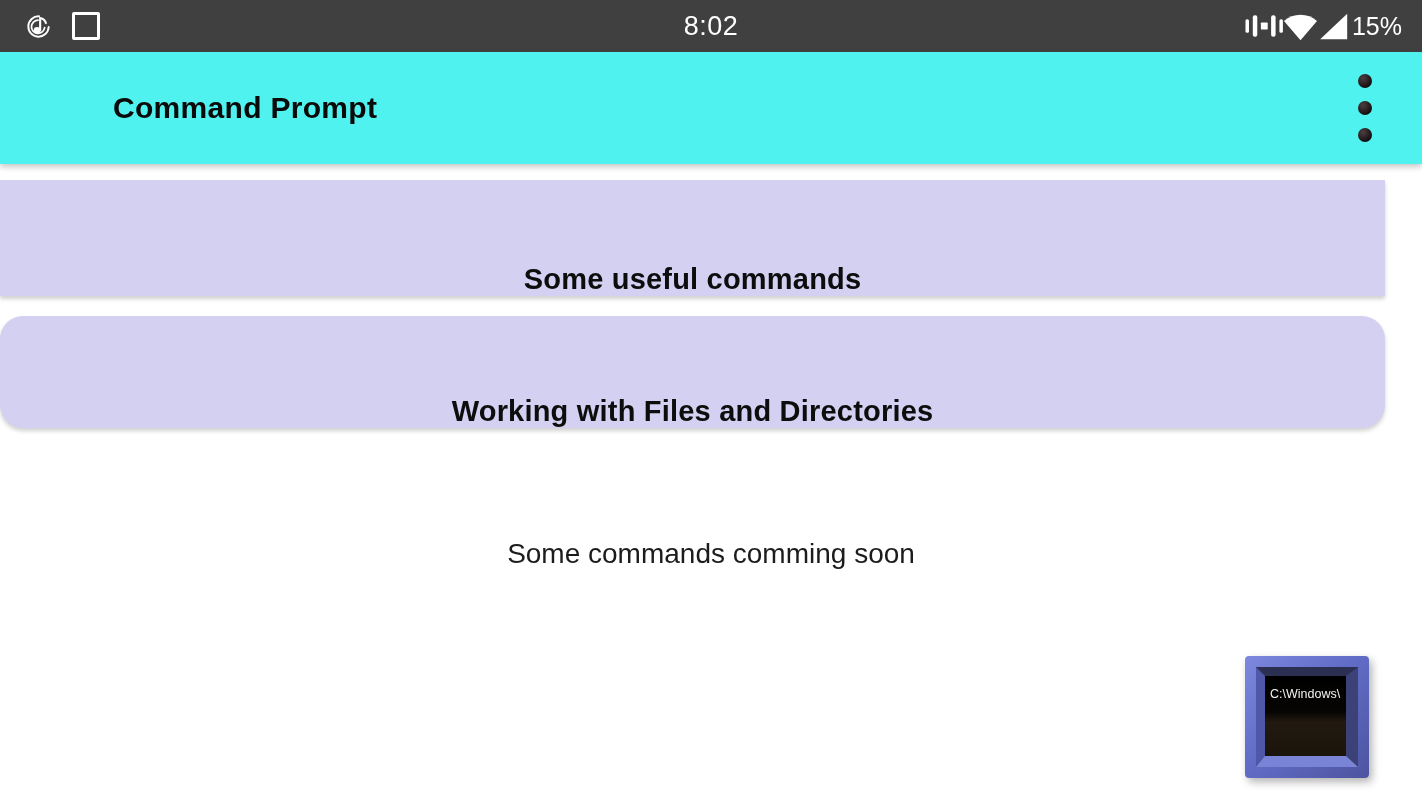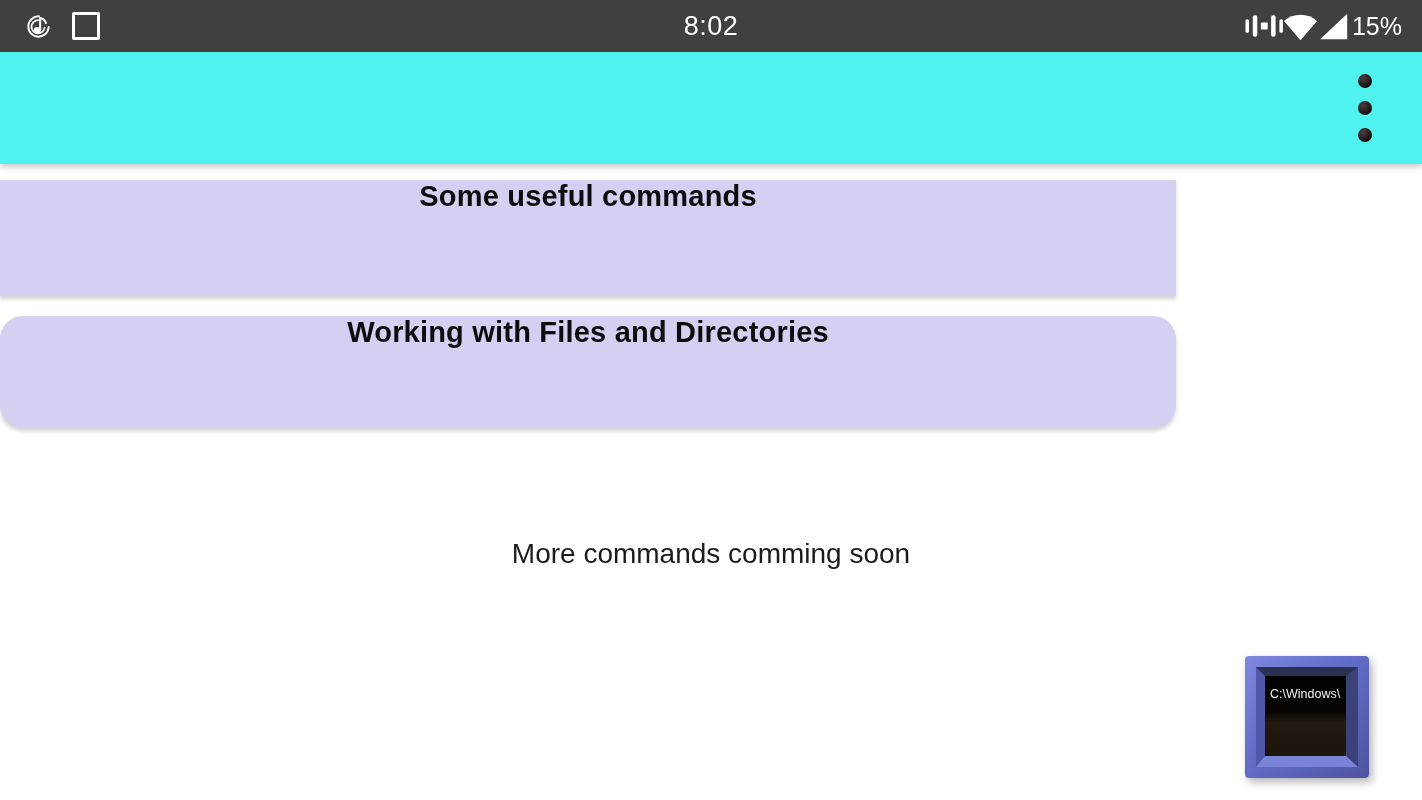--- a/index.html
+++ b/index.html
@@ -78,25 +78,25 @@
     cursor: pointer;
   }
   .overflow-menu .dot {
     width: 14px; height: 14px;
     border-radius: 50%;
     background: radial-gradient(circle at 35% 30%, #4d3e40, #140e10 72%);
   }
 
   
   .menu-btn {
-    width: 1176px;
+    width: 1385px;
     height: 116px;
     background: #d3d0f1;
     display: flex;
-    align-items: flex-start;
+    align-items: flex-end;
     justify-content: center;
     font-size: 29px;
     font-weight: bold;
     color: #0d0d0d;
     box-shadow: 0 3px 4px rgba(0,0,0,0.18);
     cursor: pointer;
     letter-spacing: 0.2px;
   }
   .menu-btn.first { margin-top: 16px; }
   .menu-btn.second { margin-top: 20px; height: 112px; border-radius: 23px; }
@@ -170,35 +170,36 @@
       <path d="M12 19.5 L0.6 6.2 A 17.5 17.5 0 0 1 23.4 6.2 Z"></path>
     </svg>
     <svg class="sb-icon" width="30" height="27" viewBox="0 0 22 20" fill="#ffffff">
       <path d="M21.5 0.5 L21.5 19.5 L1.5 19.5 Z"></path>
     </svg>
     <span class="sb-battery">15%</span>
   </div>
 </div>
 
 <div class="app-bar">
+  <div class="app-title">Command Prompt</div>
   <div class="overflow-menu">
     <span class="dot"></span>
     <span class="dot"></span>
     <span class="dot"></span>
   </div>
 </div>
 
 <div class="menu-btn first">
   <span>Some useful commands</span>
 </div>
 <div class="menu-btn second">
   <span>Working with Files and Directories</span>
 </div>
 
-<div class="coming-soon">More commands comming soon</div>
+<div class="coming-soon">Some commands comming soon</div>
 
 <div class="float-icon">
   <div class="bevel">
     <div class="screen">
       <span>C:\Windows\</span>
     </div>
   </div>
 </div>
 
 </body></html>

